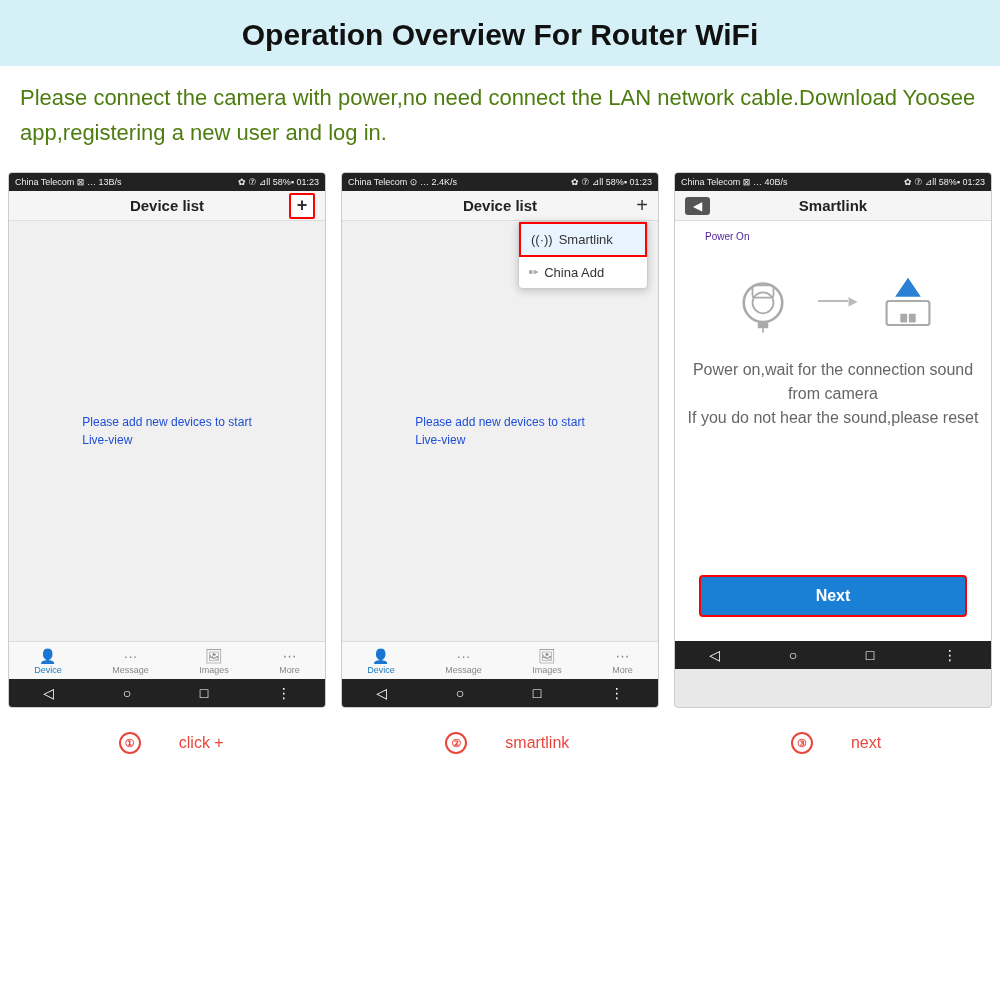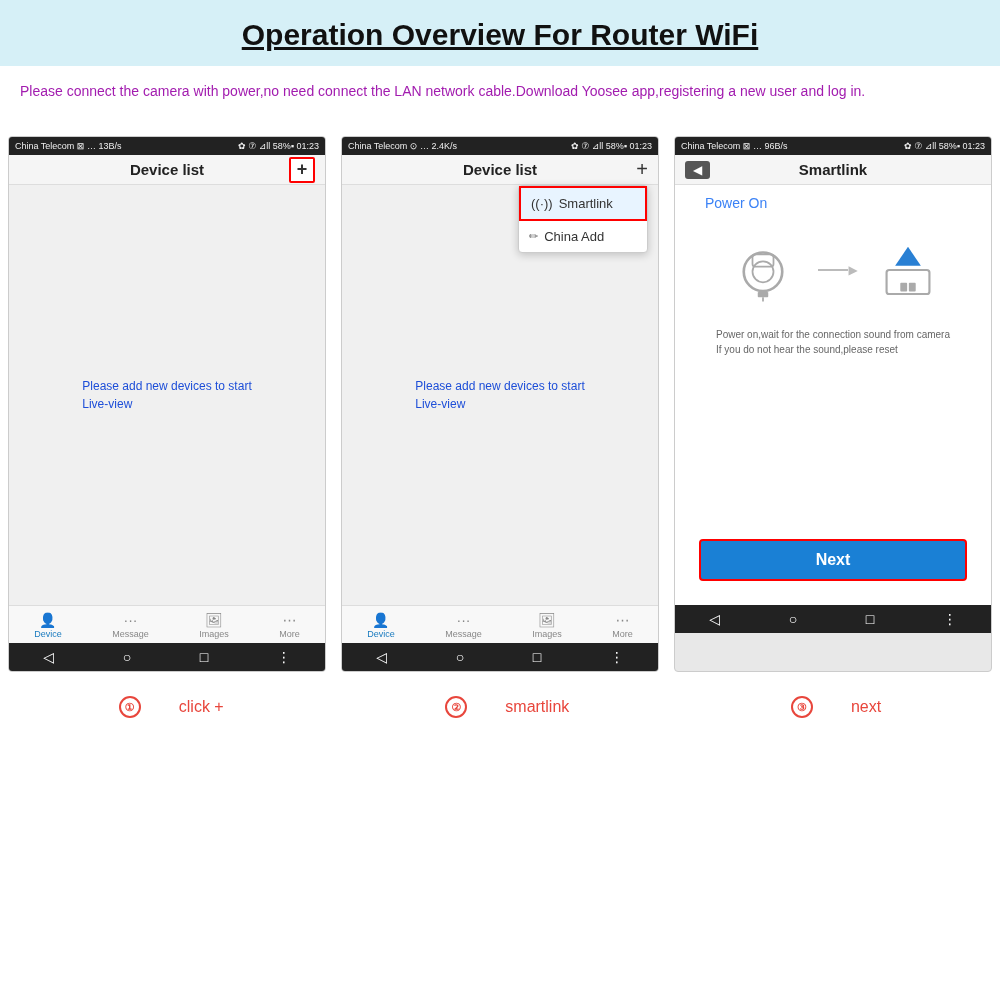--- a/index.html
+++ b/index.html
@@ -14,39 +14,38 @@
     
     .header {
       background: #d6f0f7;
       text-align: center;
       padding: 18px 10px 14px;
     }
     .header h1 {
       font-size: 30px;
       font-weight: 900;
       color: #111;
-      text-decoration: underline;
     }
 
     
     .description {
       padding: 14px 20px 10px;
-      font-size: 14px;
+      font-size: 22px;
       line-height: 1.6;
-      color: #a21caf;
+      color: #4d7c0f;
     }
 
     
     .phones-row {
       display: flex;
       flex-direction: row;
       gap: 0;
       padding: 8px 8px;
       justify-content: space-between;
-      margin-top: 16px;
+      margin-top: 4px;
     }
 
     .phone-frame {
       width: 318px;
       background: #e8e8e8;
       border-radius: 4px;
       overflow: hidden;
       border: 1px solid #ccc;
       position: relative;
     }
@@ -187,43 +186,44 @@
     
     .smartlink-body {
       background: #fff;
       min-height: 400px;
       display: flex;
       flex-direction: column;
       align-items: center;
       padding: 10px;
     }
     .power-on-label {
-      font-size: 14px;
-      color: #3b82f6;
+      font-size: 10px;
+      color: #4c1d95;
       margin-bottom: 14px;
       align-self: flex-start;
       margin-left: 20px;
     }
     .camera-illustration {
       display: flex;
       align-items: center;
       gap: 20px;
       margin: 10px 0 16px;
     }
     .camera-icon-svg {
       width: 70px;
       height: 70px;
     }
     .router-icon-svg {
       width: 60px;
       height: 60px;
     }
     .power-on-text {
-      font-size: 10px;
+      font-size: 16px;
       color: #666;
+      text-align: center;
       margin-top: 6px;
       line-height: 1.5;
     }
     .spacer { flex: 1; }
     .next-btn-wrap {
       width: 100%;
       padding: 8px 14px;
       margin-bottom: 6px;
     }
     .next-btn {
@@ -363,21 +363,21 @@
     <div class="system-nav">
       <span>◁</span>
       <span>○</span>
       <span>□</span>
       <span>⋮</span>
     </div>
   </div>
 
   <div class="phone-frame">
     <div class="status-bar">
-      <span>China Telecom ⊠ … 96B/s</span>
+      <span>China Telecom ⊠ … 40B/s</span>
       <span>✿ ⑦ ⊿ll 58%▪ 01:23</span>
     </div>
     <div class="nav-bar">
       <div class="back-btn">◀</div>
       <span class="title">Smartlink</span>
     </div>
     <div class="smartlink-body" style="height:420px;">
       <p class="power-on-label">Power On</p>
 
       <div class="camera-illustration">

